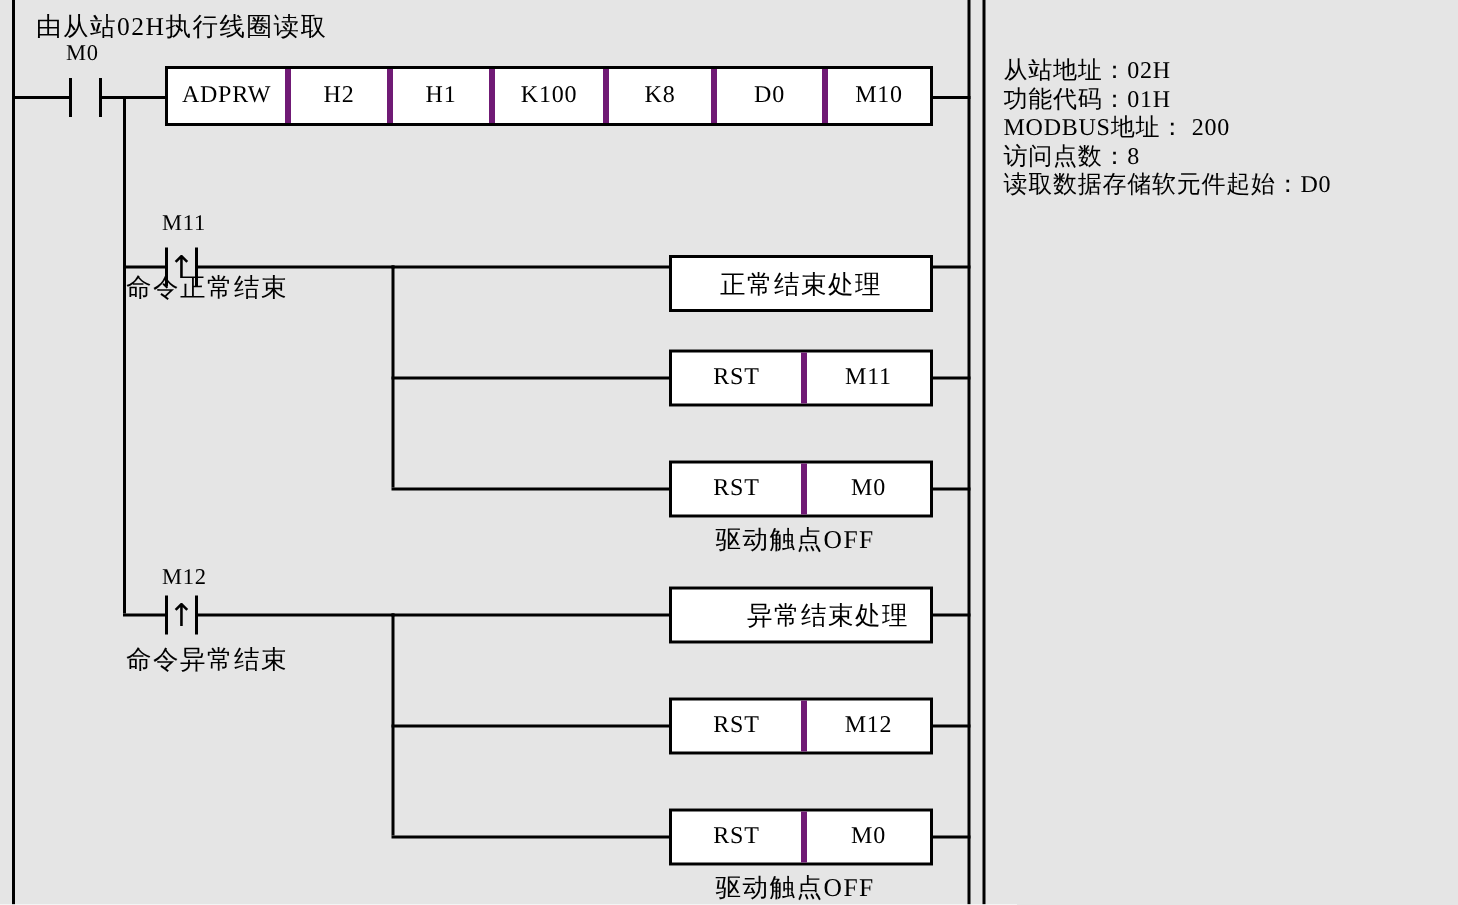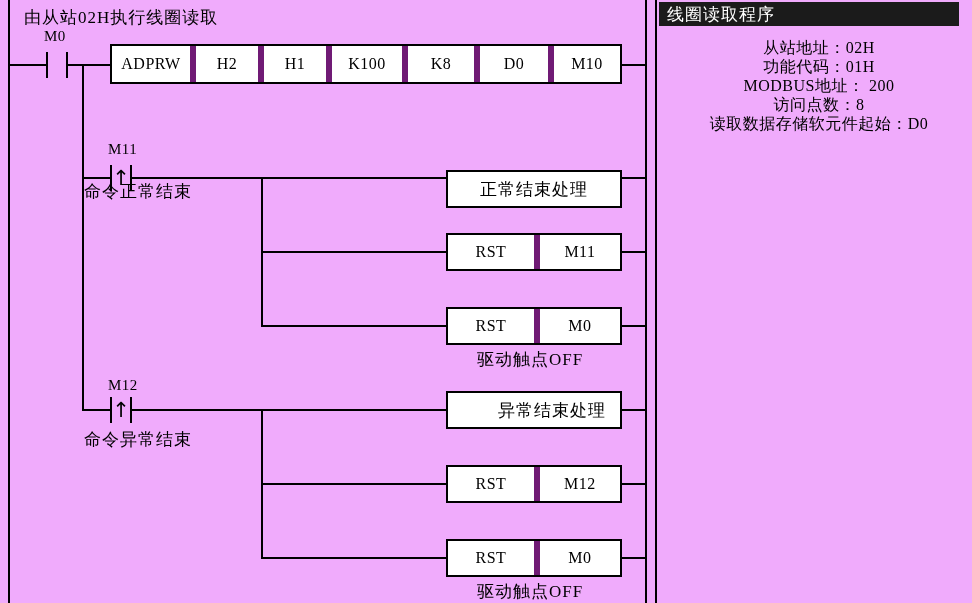--- a/index.html
+++ b/index.html
@@ -9,21 +9,21 @@
     background: #ffffff;
   }
   body {
     font-family: "Liberation Serif", "DejaVu Serif", serif;
     color: #000000;
   }
   #screen {
     position: relative;
     width: 972px;
     height: 603px;
-    background: #f0abfc;
+    background: #e5e5e5;
     overflow: hidden;
   }
 
   .hline {
     position: absolute;
     background: #000000;
     height: 2px;
   }
   .vline {
     position: absolute;
@@ -43,21 +43,21 @@
   .lcell {
     box-sizing: border-box;
     display: flex;
     align-items: center;
     justify-content: center;
     font-size: 16px;
     letter-spacing: 0.5px;
     white-space: nowrap;
   }
   .lcell + .lcell {
-    border-left: 6px solid #701a75;
+    border-left: 4px solid #701a75;
   }
   .lcell.cjk {
     font-size: 17px;
     letter-spacing: 1px;
   }
 
   
   .contact {
     position: absolute;
     width: 22px;
@@ -146,21 +146,21 @@
   }
   #panel-desc {
     position: absolute;
     left: 14px;
     top: 150px;
     width: 290px;
     font-size: 16px;
     line-height: 21px;
     letter-spacing: 0.3px;
   }
-  .spec-line { white-space: nowrap; text-align: center; }
+  .spec-line { white-space: nowrap; }
 </style>
 </head>
 <body>
 
 <div id="screen">
 
   <div class="vline" style="left:8px; top:0px; height:603px;"></div>
 
   <div class="title-text cjk" style="left:24px; top:6px;">由从站02H执行线圈读取</div>
 
@@ -261,21 +261,20 @@
     <div class="lcell" style="width:88px;">M0</div>
   </div>
   <div class="hline" style="left:622px; top:557px; width:25px;"></div>
   <div class="lbl cjk" style="left:477px; top:580px;">驱动触点OFF</div>
 
   <div class="vline" style="left:645px; top:0px; height:603px;"></div>
 
   <div id="panel">
     <div id="panel-divider"></div>
 
-    <div id="panel-header">线圈读取程序</div>
 
     <div id="panel-specs">
       <div class="spec-line">从站地址：02H</div>
       <div class="spec-line">功能代码：01H</div>
       <div class="spec-line">MODBUS地址： 200</div>
       <div class="spec-line">访问点数：8</div>
       <div class="spec-line">读取数据存储软元件起始：D0</div>
     </div>
 
   </div>

